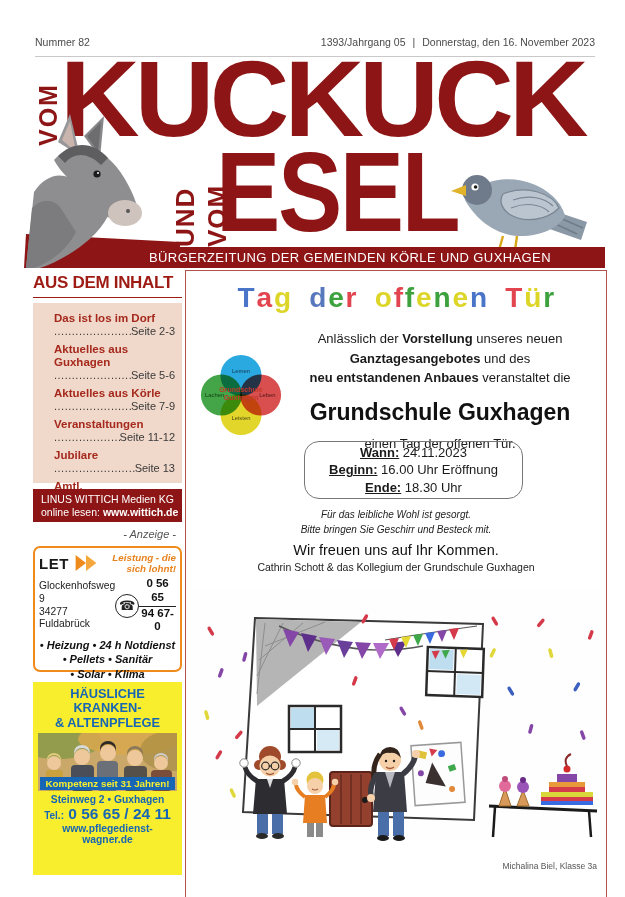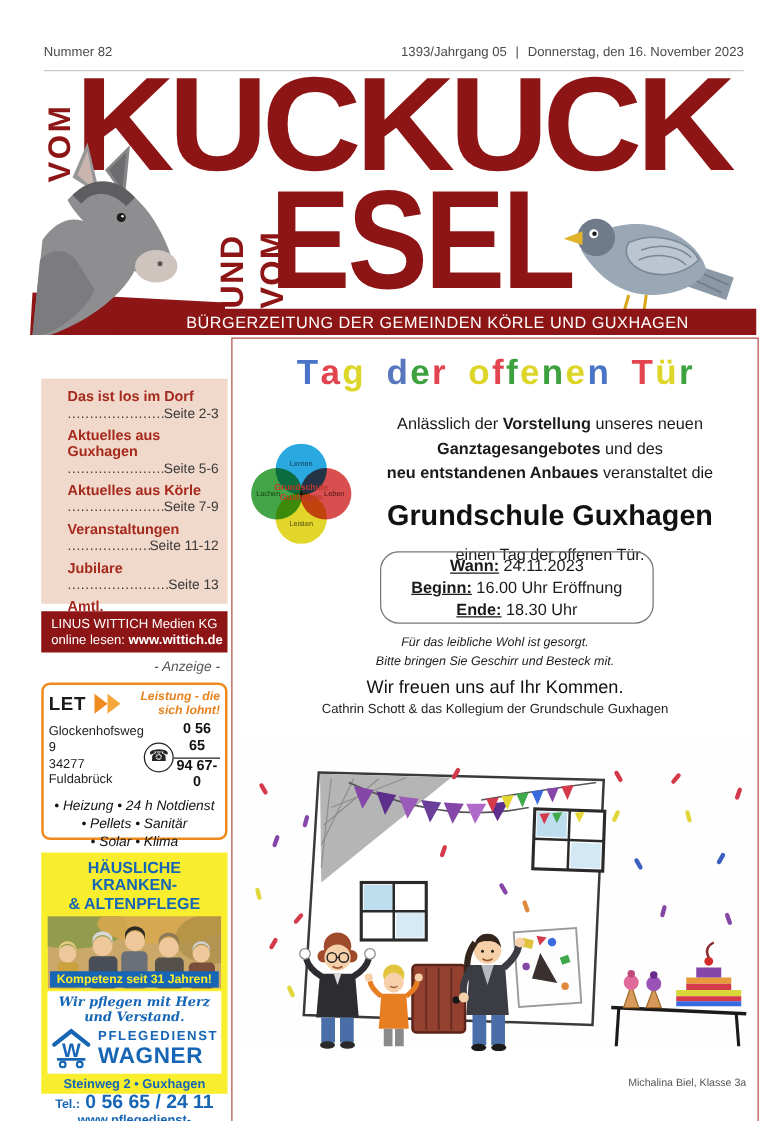--- a/index.html
+++ b/index.html
@@ -45,21 +45,21 @@
   .lw-r1{display:flex;align-items:center;gap:5px;}
   .lw-let{font-weight:800;font-size:15px;color:#1a1a1a;letter-spacing:.5px;}
   .lw-slogan{flex:1;text-align:right;color:#e8821e;font-weight:bold;font-style:italic;font-size:9.8px;}
   .lw-r2{display:flex;align-items:center;justify-content:space-between;margin-top:3px;}
   .lw-addr{font-size:10.3px;color:#222;line-height:1.25;}
   .phone-circle{width:22px;height:22px;border:1.6px solid #222;border-radius:50%;display:flex;
                 align-items:center;justify-content:center;font-size:13px;color:#222;
                 font-family:"DejaVu Sans",sans-serif;flex:none;}
   .lw-num{font-size:11.5px;font-weight:bold;color:#111;text-align:center;line-height:1.2;}
   .lw-num .top{border-bottom:1.3px solid #222;padding:0 2px 1px;}
-  .lw-services{margin-top:4px;text-align:center;font-weight:normal;font-style:italic;font-size:11px;
+  .lw-services{margin-top:4px;text-align:center;font-weight:bold;font-style:italic;font-size:11px;
                color:#111;line-height:1.3;}
   .lw-url{margin-top:3px;text-align:center;color:#e8821e;font-weight:bold;font-style:italic;font-size:10px;}
   
   .wagner{position:absolute;left:33px;top:682px;width:149px;height:193px;background:#f9ee2e;
           box-sizing:border-box;padding:5px 5px 0;text-align:center;}
   .wg-title{color:#1766b5;font-weight:800;font-size:12.8px;line-height:1.12;}
   .wg-photo{position:relative;width:139px;height:58px;margin:3px auto 0;overflow:hidden;}
   .wg-bar{position:absolute;left:2px;right:2px;bottom:1px;background:#1766b5;color:#f9ee2e;
           font-size:9.8px;font-weight:bold;padding:1px 0;}
   .wg-panel{background:#fff;margin-top:2px;padding:3px 1px 4px;}
@@ -141,20 +141,21 @@
     <path d="M56,38 C80,28 106,38 112,52 C100,64 78,68 62,58 C54,52 52,44 56,38 Z" fill="#bac5d0" stroke="#7a8794" stroke-width="1.3"></path>
     <path d="M66,44 C82,38 98,42 106,50" fill="none" stroke="#7a8794" stroke-width="1.2"></path>
     <path d="M64,52 C78,46 94,48 102,56" fill="none" stroke="#7a8794" stroke-width="1.2"></path>
     <line x1="56" y1="80" x2="52" y2="94" stroke="#d9a718" stroke-width="2.4"></line>
     <line x1="70" y1="80" x2="68" y2="94" stroke="#d9a718" stroke-width="2.4"></line>
     <path d="M46,92 L58,94 M62,92 L74,96" stroke="#d9a718" stroke-width="2.2"></path>
   </svg>
 
   <div class="mast-banner">BÜRGERZEITUNG DER GEMEINDEN KÖRLE UND GUXHAGEN</div>
 
+  <div class="toc-title">AUS DEM INHALT</div>
   <div class="toc-box">
     <div class="toc-item">
       <div class="toc-label">Das ist los im Dorf</div>
       <div class="toc-page-row">
           <span class="dots"></span>
           <span class="toc-page">Seite 2-3</span>
         </div>
     </div>
     <div class="toc-item">
       <div class="toc-label">Aktuelles aus Guxhagen</div>
@@ -248,36 +249,20 @@
         <path d="M62,19 a8,8 0 0 1 16,0 l0,-4 a8,7 0 0 0 -16,0 Z" fill="#2e2a26"></path>
         <rect x="86" y="33" width="23" height="25" rx="4" fill="#55504a"></rect>
         <circle cx="97" cy="25" r="8" fill="#eec79b"></circle>
         <path d="M89,24 a8,8 0 0 1 16,0 l0,-4 a8,7 0 0 0 -16,0 Z" fill="#8a7a5a"></path>
         <rect x="113" y="37" width="21" height="21" rx="4" fill="#7a4e3a"></rect>
         <circle cx="123" cy="30" r="7" fill="#eec79b"></circle>
         <path d="M116,29 a7,7 0 0 1 14,0 l0,-3 a7,6 0 0 0 -14,0 Z" fill="#cfcfcf"></path>
       </svg>
       <div class="wg-bar">Kompetenz seit 31 Jahren!</div>
     </div>
-    <div class="wg-panel">
-      <div class="wg-script">Wir pflegen mit Herz und Verstand.</div>
-      <div class="wg-logo-row">
-        <svg width="34" height="33" viewBox="0 0 60 58">
-          <polyline points="6,24 30,5 54,24" stroke="#1766b5" stroke-width="6" fill="none" stroke-linecap="round"></polyline>
-          <text x="30" y="41" text-anchor="middle" font-size="28" font-weight="bold" fill="#1766b5" font-family="Liberation Sans, sans-serif">W</text>
-          <line x1="10" y1="45" x2="50" y2="45" stroke="#1766b5" stroke-width="4"></line>
-          <circle cx="18" cy="52" r="4" fill="none" stroke="#1766b5" stroke-width="3"></circle>
-          <circle cx="42" cy="52" r="4" fill="none" stroke="#1766b5" stroke-width="3"></circle>
-        </svg>
-        <div>
-          <div class="wg-brand-top">PFLEGEDIENST</div>
-          <div class="wg-brand-name">WAGNER</div>
-        </div>
-      </div>
-    </div>
     <div class="wg-addr">Steinweg 2 • Guxhagen</div>
     <div class="wg-tel"><span class="lbl">Tel.:</span> <span>0 56 65 / 24 11</span></div>
     <div class="wg-url">www.pflegedienst-wagner.de</div>
   </div>
 
   <div class="main-box">
     <div class="headline"><span style="color: rgb(74, 116, 200);">T</span><span style="color: rgb(226, 69, 79);">a</span><span style="color: rgb(221, 214, 41);">g</span><span style="padding: 0px 4px;"> </span><span style="color: rgb(88, 120, 190);">d</span><span style="color: rgb(61, 162, 62);">e</span><span style="color: rgb(226, 69, 79);">r</span><span style="padding: 0px 4px;"> </span><span style="color: rgb(221, 214, 41);">o</span><span style="color: rgb(226, 69, 79);">f</span><span style="color: rgb(61, 162, 62);">f</span><span style="color: rgb(221, 214, 41);">e</span><span style="color: rgb(61, 162, 62);">n</span><span style="color: rgb(221, 214, 41);">e</span><span style="color: rgb(74, 116, 200);">n</span><span style="padding: 0px 4px;"> </span><span style="color: rgb(226, 69, 79);">T</span><span style="color: rgb(221, 214, 41);">ü</span><span style="color: rgb(61, 162, 62);">r</span></div>
 
     <svg class="school-logo" viewBox="0 0 90 90">
       <circle class="blend" cx="45" cy="25" r="21" fill="#2aa8e0"></circle>

